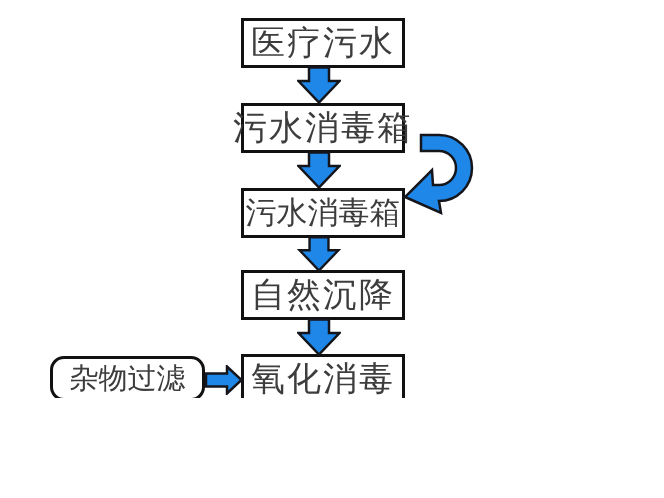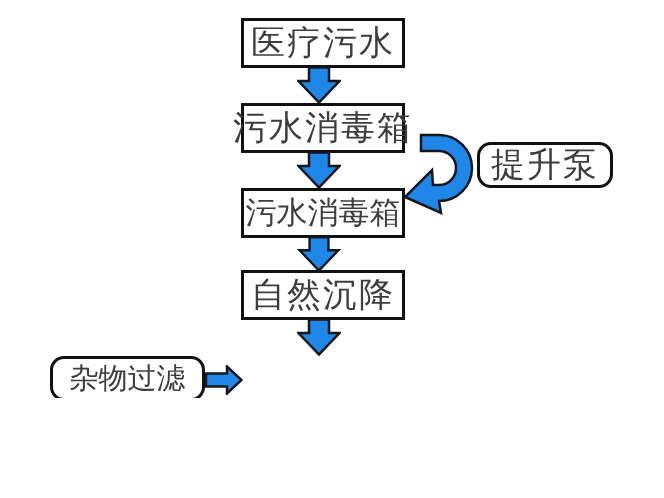--- a/index.html
+++ b/index.html
@@ -41,23 +41,23 @@
 <div class="canvas">
 
   <div class="box step" style="top:18px">医疗污水</div>
 
   <div class="box step" style="top:103px">污水消毒箱</div>
 
   <div class="box step" style="top:270px">自然沉降</div>
 
   <div class="box step small" style="top:188px">污水消毒箱</div>
 
+  <div class="box step" style="top:354px">氧化消毒</div>
 
 
-  <div class="box rounded" style="left:477px; top:142px; width:136px; height:46px; font-size:34px;">提升泵</div>
 
   <div class="box rounded" style="left:50px; top:356px; width:155px; height:45px; font-size:29px; letter-spacing:0;">杂物过滤</div>
 
   <svg class="arrow" style="left:297px; top:66px;" width="44" height="38" viewBox="0 0 44 38">
     <path d="M 12,1.5 H 32 V 15 H 42.5 L 22,36.5 L 1.5,15 H 12 Z"></path>
   </svg>
   <svg class="arrow" style="left:297px; top:151px;" width="44" height="38" viewBox="0 0 44 38">
     <path d="M 12,1.5 H 32 V 15 H 42.5 L 22,36.5 L 1.5,15 H 12 Z"></path>
   </svg>
   <svg class="arrow" style="left:297px; top:236px;" width="44" height="36" viewBox="0 0 44 38">

